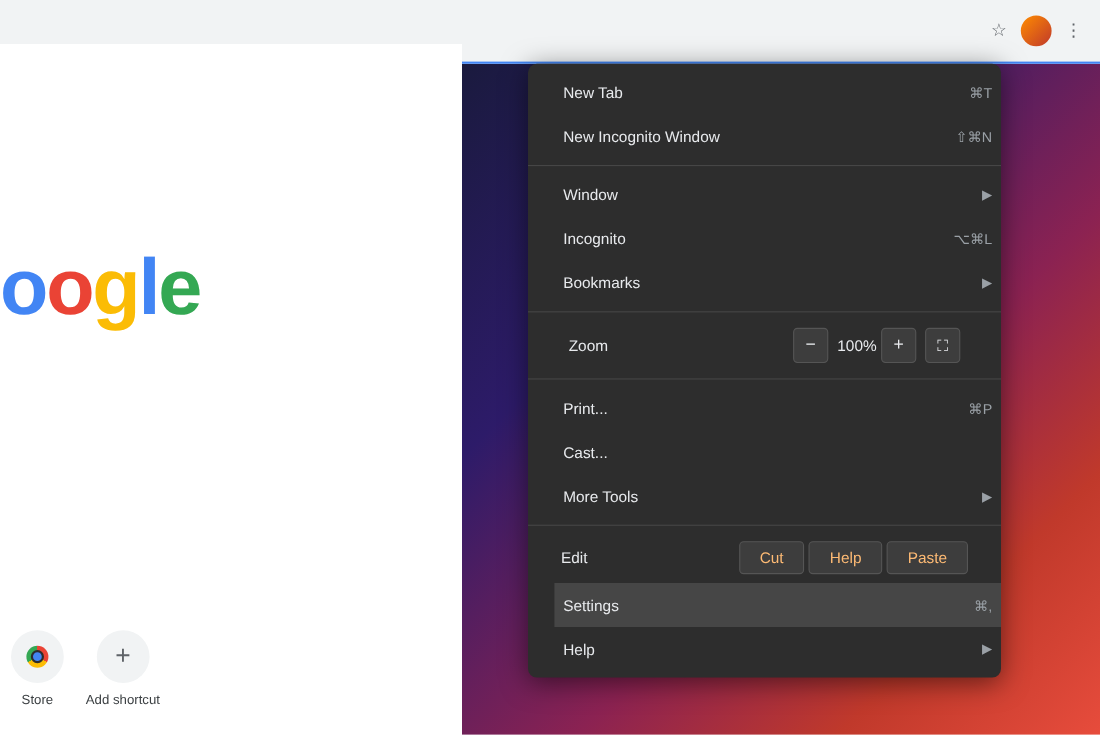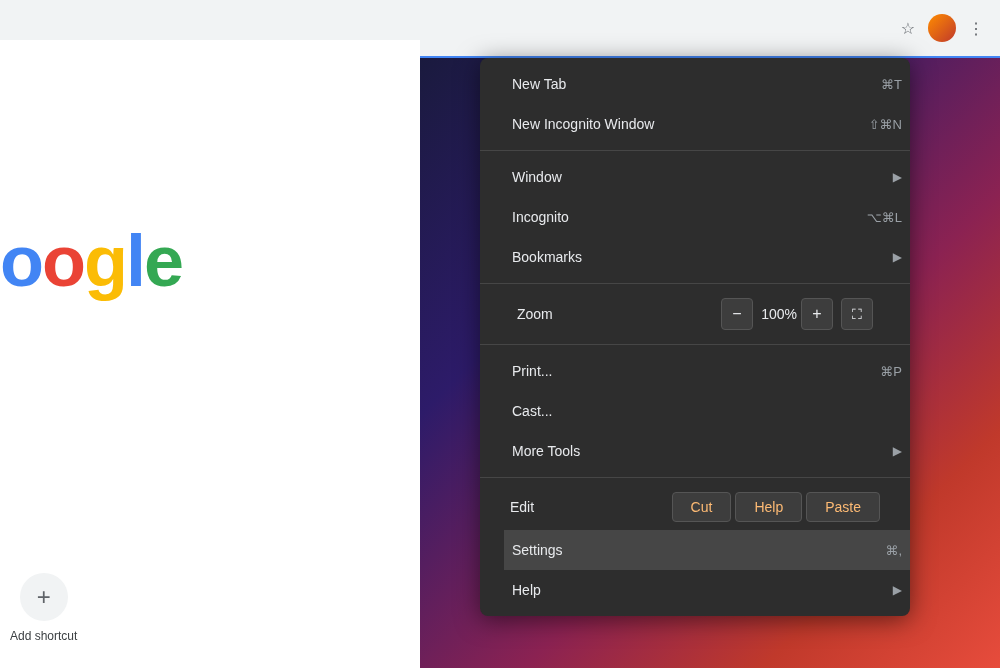--- a/index.html
+++ b/index.html
@@ -319,20 +319,26 @@
 </div>
 
 <div class="page-content">
 
   <div class="google-logo">
     <span class="g-blue">o</span><span class="g-red">o</span><span class="g-yellow">g</span><span class="g-blue">l</span><span class="g-green">e</span>
   </div>
 
   <div class="shortcuts-area">
     <div class="shortcut-item">
+      <div class="shortcut-icon">
+        <div class="chrome-icon"></div>
+      </div>
+      <span class="shortcut-label">Store</span>
+    </div>
+    <div class="shortcut-item">
       <div class="add-shortcut-icon">
         <span>+</span>
       </div>
       <span class="shortcut-label">Add shortcut</span>
     </div>
   </div>
 </div>
 
 <div class="dropdown-menu">
 

